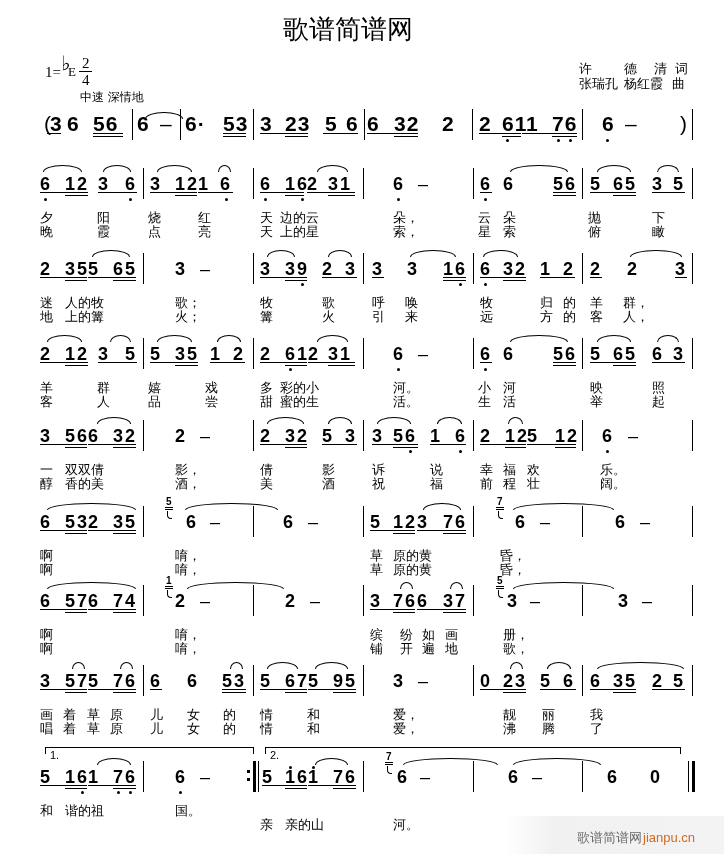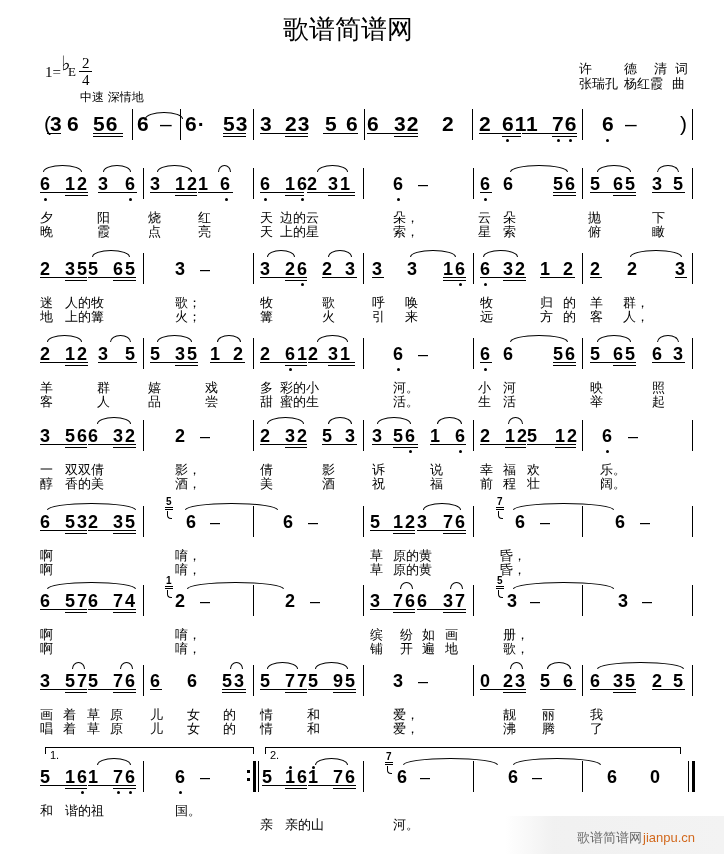--- a/index.html
+++ b/index.html
@@ -213,21 +213,21 @@
         <div class="bar thin" style="left: 473px; top: 253px;"></div>
         <div class="bar thin" style="left: 582px; top: 253px;"></div>
         <div class="bar thin" style="left: 692px; top: 253px;"></div>
         <span class="note" style="left: 40px; top: 260px;">2</span>
         <span class="note" style="left: 65px; top: 260px;">35</span>
         <span class="note" style="left: 88px; top: 260px;">5</span>
         <span class="note" style="left: 113px; top: 260px;">65</span>
         <span class="note" style="left: 175px; top: 260px;">3</span>
         <span class="note sym" style="left: 200px; top: 260px;">–</span>
         <span class="note" style="left: 260px; top: 260px;">3</span>
-        <span class="note" style="left: 285px; top: 260px;">26</span>
+        <span class="note" style="left: 285px; top: 260px;">39</span>
         <span class="note" style="left: 322px; top: 260px;">2</span>
         <span class="note" style="left: 345px; top: 260px;">3</span>
         <span class="note" style="left: 372px; top: 260px;">3</span>
         <span class="note" style="left: 407px; top: 260px;">3</span>
         <span class="note" style="left: 443px; top: 260px;">16</span>
         <span class="note" style="left: 480px; top: 260px;">6</span>
         <span class="note" style="left: 503px; top: 260px;">32</span>
         <span class="note" style="left: 540px; top: 260px;">1</span>
         <span class="note" style="left: 563px; top: 260px;">2</span>
         <span class="note" style="left: 590px; top: 260px;">2</span>
@@ -542,21 +542,21 @@
         <div class="bar thin" style="left: 582px; top: 665px;"></div>
         <div class="bar thin" style="left: 692px; top: 665px;"></div>
         <span class="note" style="left: 40px; top: 672px;">3</span>
         <span class="note" style="left: 65px; top: 672px;">57</span>
         <span class="note" style="left: 88px; top: 672px;">5</span>
         <span class="note" style="left: 113px; top: 672px;">76</span>
         <span class="note" style="left: 150px; top: 672px;">6</span>
         <span class="note" style="left: 187px; top: 672px;">6</span>
         <span class="note" style="left: 222px; top: 672px;">53</span>
         <span class="note" style="left: 260px; top: 672px;">5</span>
-        <span class="note" style="left: 285px; top: 672px;">77</span>
+        <span class="note" style="left: 285px; top: 672px;">67</span>
         <span class="note" style="left: 308px; top: 672px;">5</span>
         <span class="note" style="left: 333px; top: 672px;">95</span>
         <span class="note" style="left: 393px; top: 672px;">3</span>
         <span class="note sym" style="left: 418px; top: 672px;">–</span>
         <span class="note" style="left: 480px; top: 672px;">0</span>
         <span class="note" style="left: 503px; top: 672px;">23</span>
         <span class="note" style="left: 540px; top: 672px;">5</span>
         <span class="note" style="left: 563px; top: 672px;">6</span>
         <span class="note" style="left: 590px; top: 672px;">6</span>
         <span class="note" style="left: 613px; top: 672px;">35</span>

